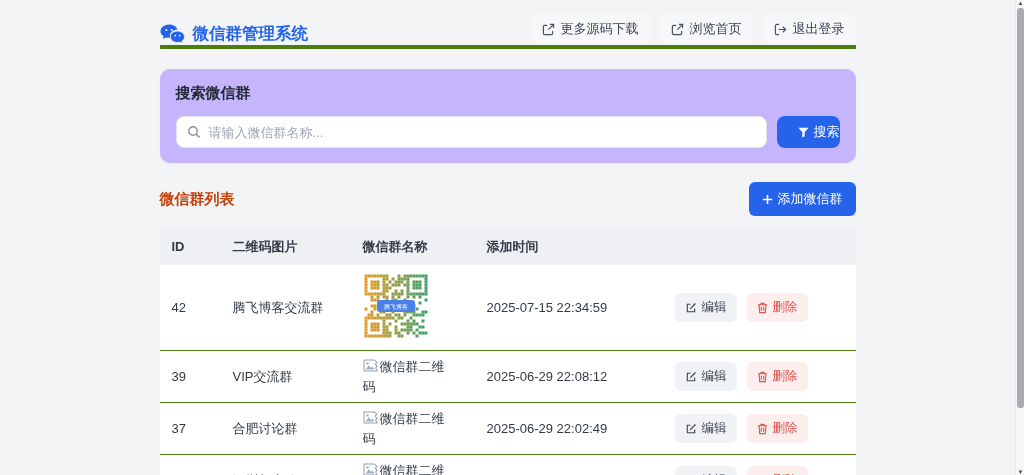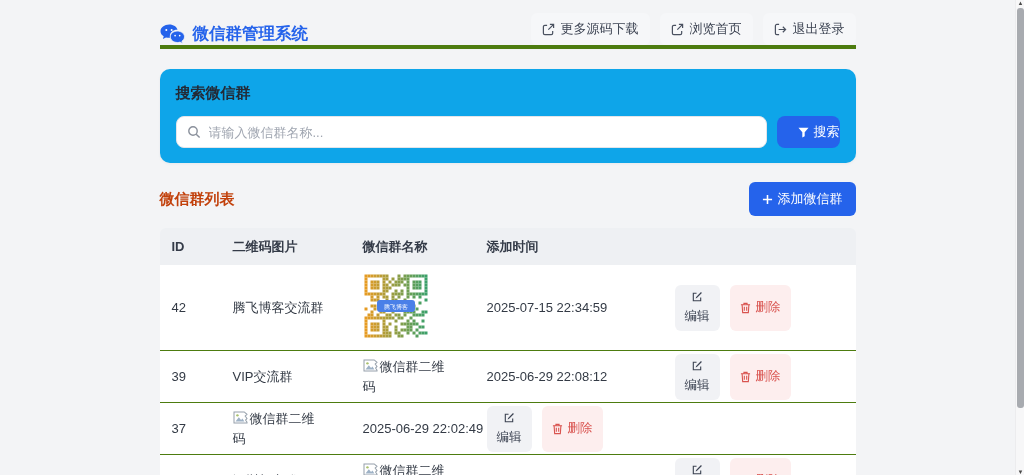--- a/index.html
+++ b/index.html
@@ -25,21 +25,21 @@
   .nav-link {
     display: inline-flex; align-items: center; gap: 6px;
     background: #f6f7f9; border: none; border-radius: 6px;
     padding: 7px 11px; font-size: 13px; color: #3c4352; cursor: pointer;
     font-family: inherit;
   }
   .nav-link svg { flex: 0 0 auto; }
 
   
   .search-card {
-    background: #0ea5e9; border-radius: 10px; margin-top: 20px;
+    background: #c4b5fd; border-radius: 10px; margin-top: 20px;
     padding: 15px 16px 15px; box-shadow: 0 1px 3px rgba(20,30,60,.05);
   }
   .search-title { font-size: 15px; font-weight: bold; color: #232a36; }
   .search-row { display: flex; gap: 10px; margin-top: 13px; }
   .search-input-wrap {
     flex: 1; display: flex; align-items: center; gap: 8px;
     border: 1px solid #e3e5ea; border-radius: 8px; height: 32px;
     padding: 0 10px; background: #fff;
   }
   .search-input-wrap input {
@@ -76,21 +76,21 @@
     min-height: 50px; font-size: 13px; color: #333a45;
   }
   .t-row.tall { min-height: 84px; }
   .cell-qr { padding: 6px 0; }
   .actions { display: flex; gap: 10px; }
   .pill-btn {
     display: inline-flex; align-items: center; gap: 5px;
     border: none; border-radius: 6px; padding: 6px 10px;
     font-size: 12.5px; cursor: pointer; font-family: inherit;
   }
-  .btn-edit { background: #f1f2f5; color: #3c4352; flex-direction: column; }
+  .btn-edit { background: #f1f2f5; color: #3c4352; }
   .btn-delete { background: #fdeeee; color: #d9534f; }
 
   .broken { width: 94px; line-height: 1.5; font-size: 13px; color: #333a45; }
   .broken .bi { vertical-align: -1px; margin-right: 2px; }
 
   
   .scrollbar {
     position: absolute; top: 0; right: 0; width: 9px; height: 475px;
     background: #f7f7f8; border-left: 1px solid #ececee;
   }
@@ -488,20 +488,21 @@
             <path d="M4.7 5.2v4.3M7.3 5.2v4.3"></path>
           </svg>
         </span>
         <span>删除</span>
       </button>
     </div>
   </div>
 
   <div class="t-row">
     <div>37</div>
+    <div>合肥讨论群</div>
     <div class="cell-qr">
               <div class="broken"><svg class="bi" width="15" height="13" viewBox="0 0 16 14">
                   <path d="M1 1h11l3 2.5-2 2 2 2.5-1.5 1.8 1.5 2.2v1H1z" fill="none" stroke="#96a0ab" stroke-width="1.1"></path>
                   <circle cx="4.7" cy="4.7" r="1.3" fill="#a9c06d"></circle>
                   <path d="M2.6 11.4L6.2 6.8l2.4 2.9 1.5-1.5 2.1 3.2z" fill="#9eb2c6"></path>
                 </svg><span>微信群二维码</span></div>
             </div>
     <div>2025-06-29 22:02:49</div>
     <div class="actions">
       <button class="pill-btn btn-edit">

